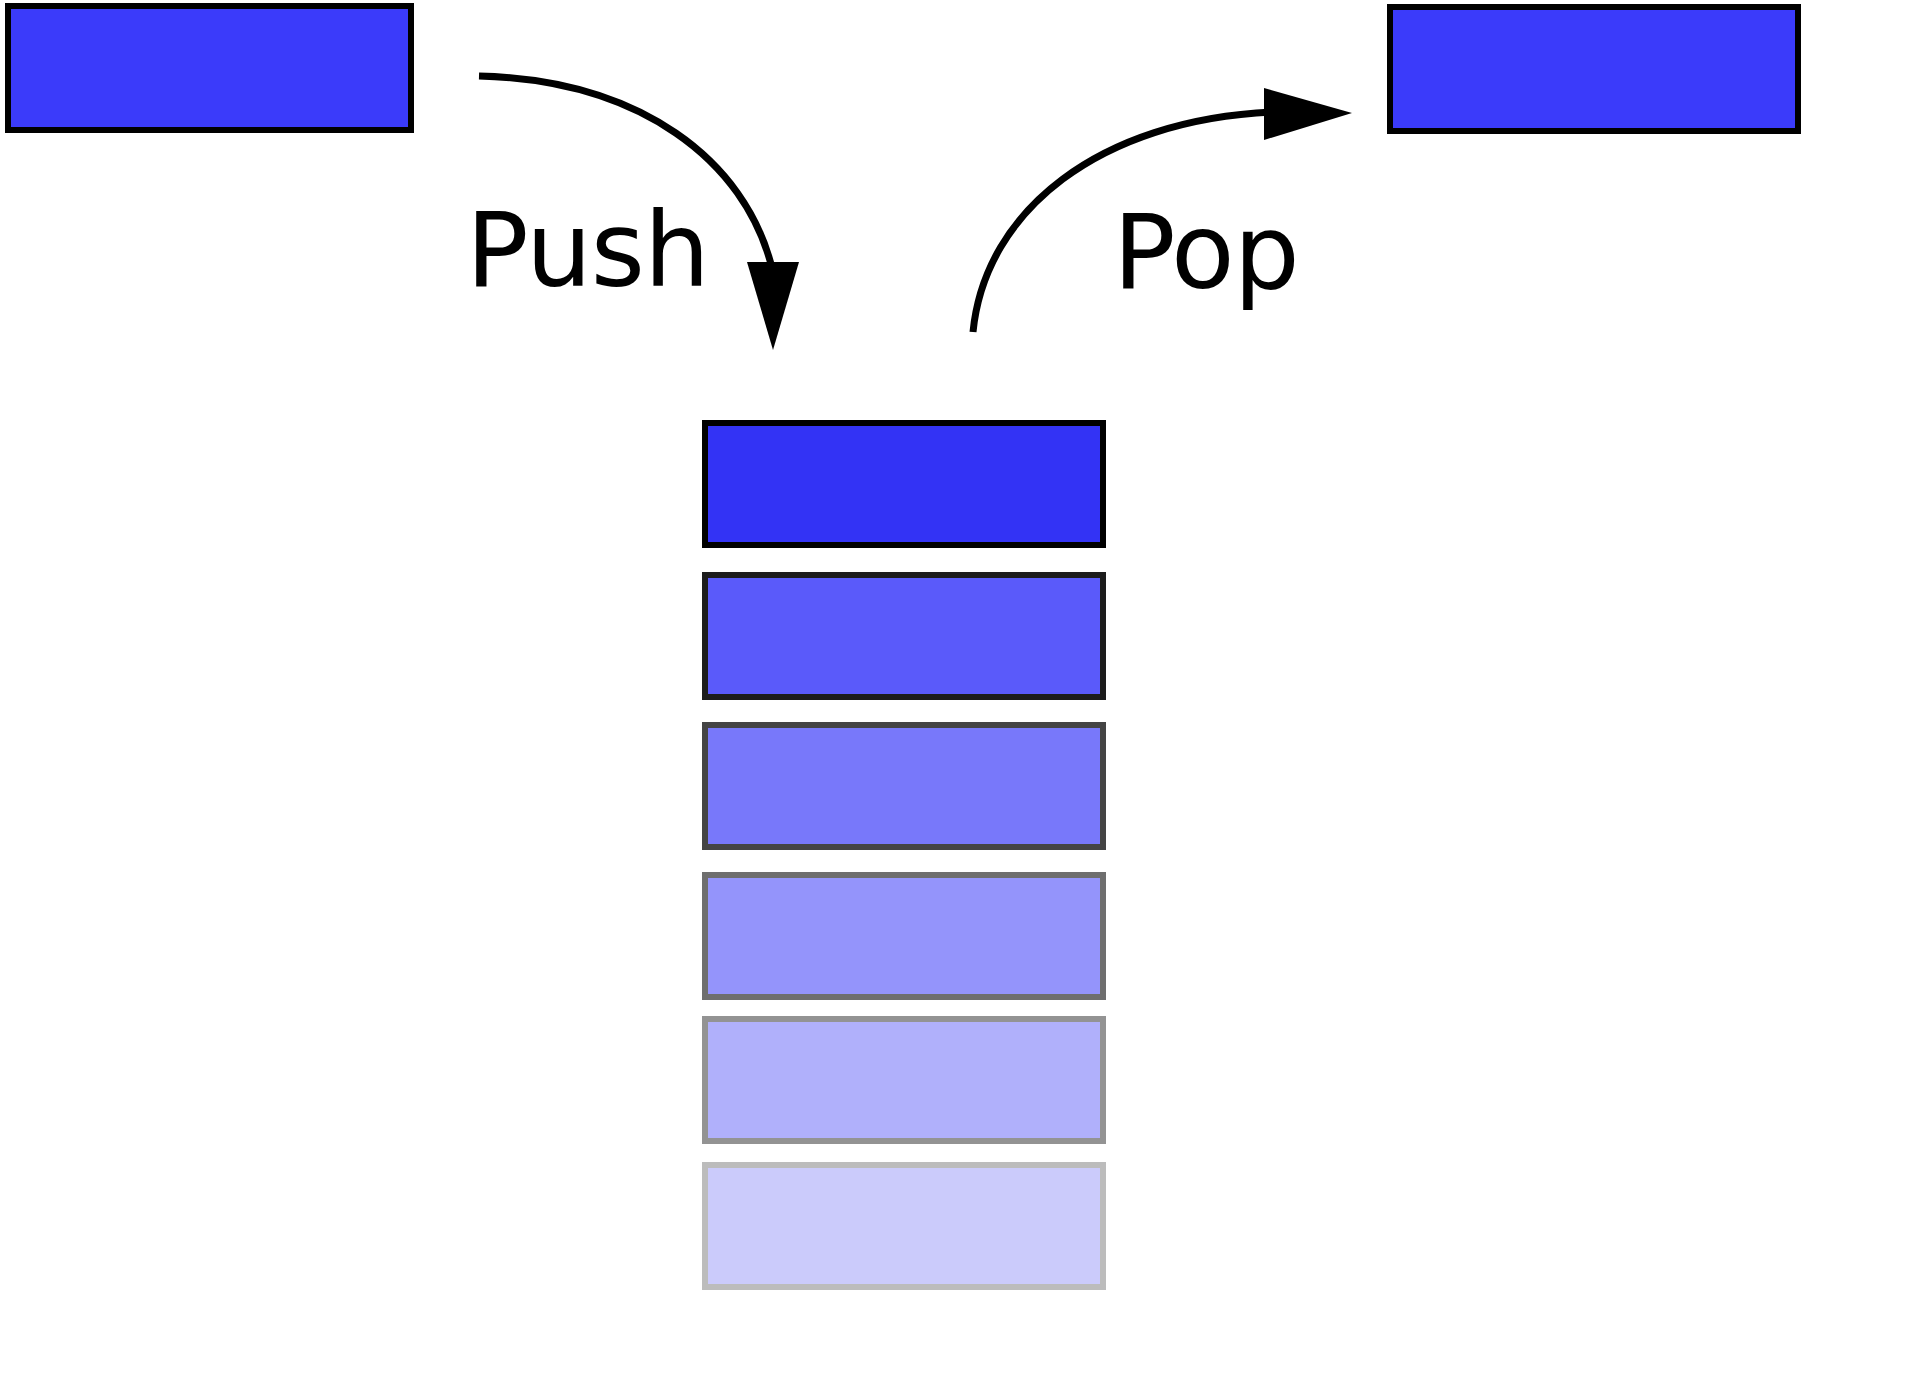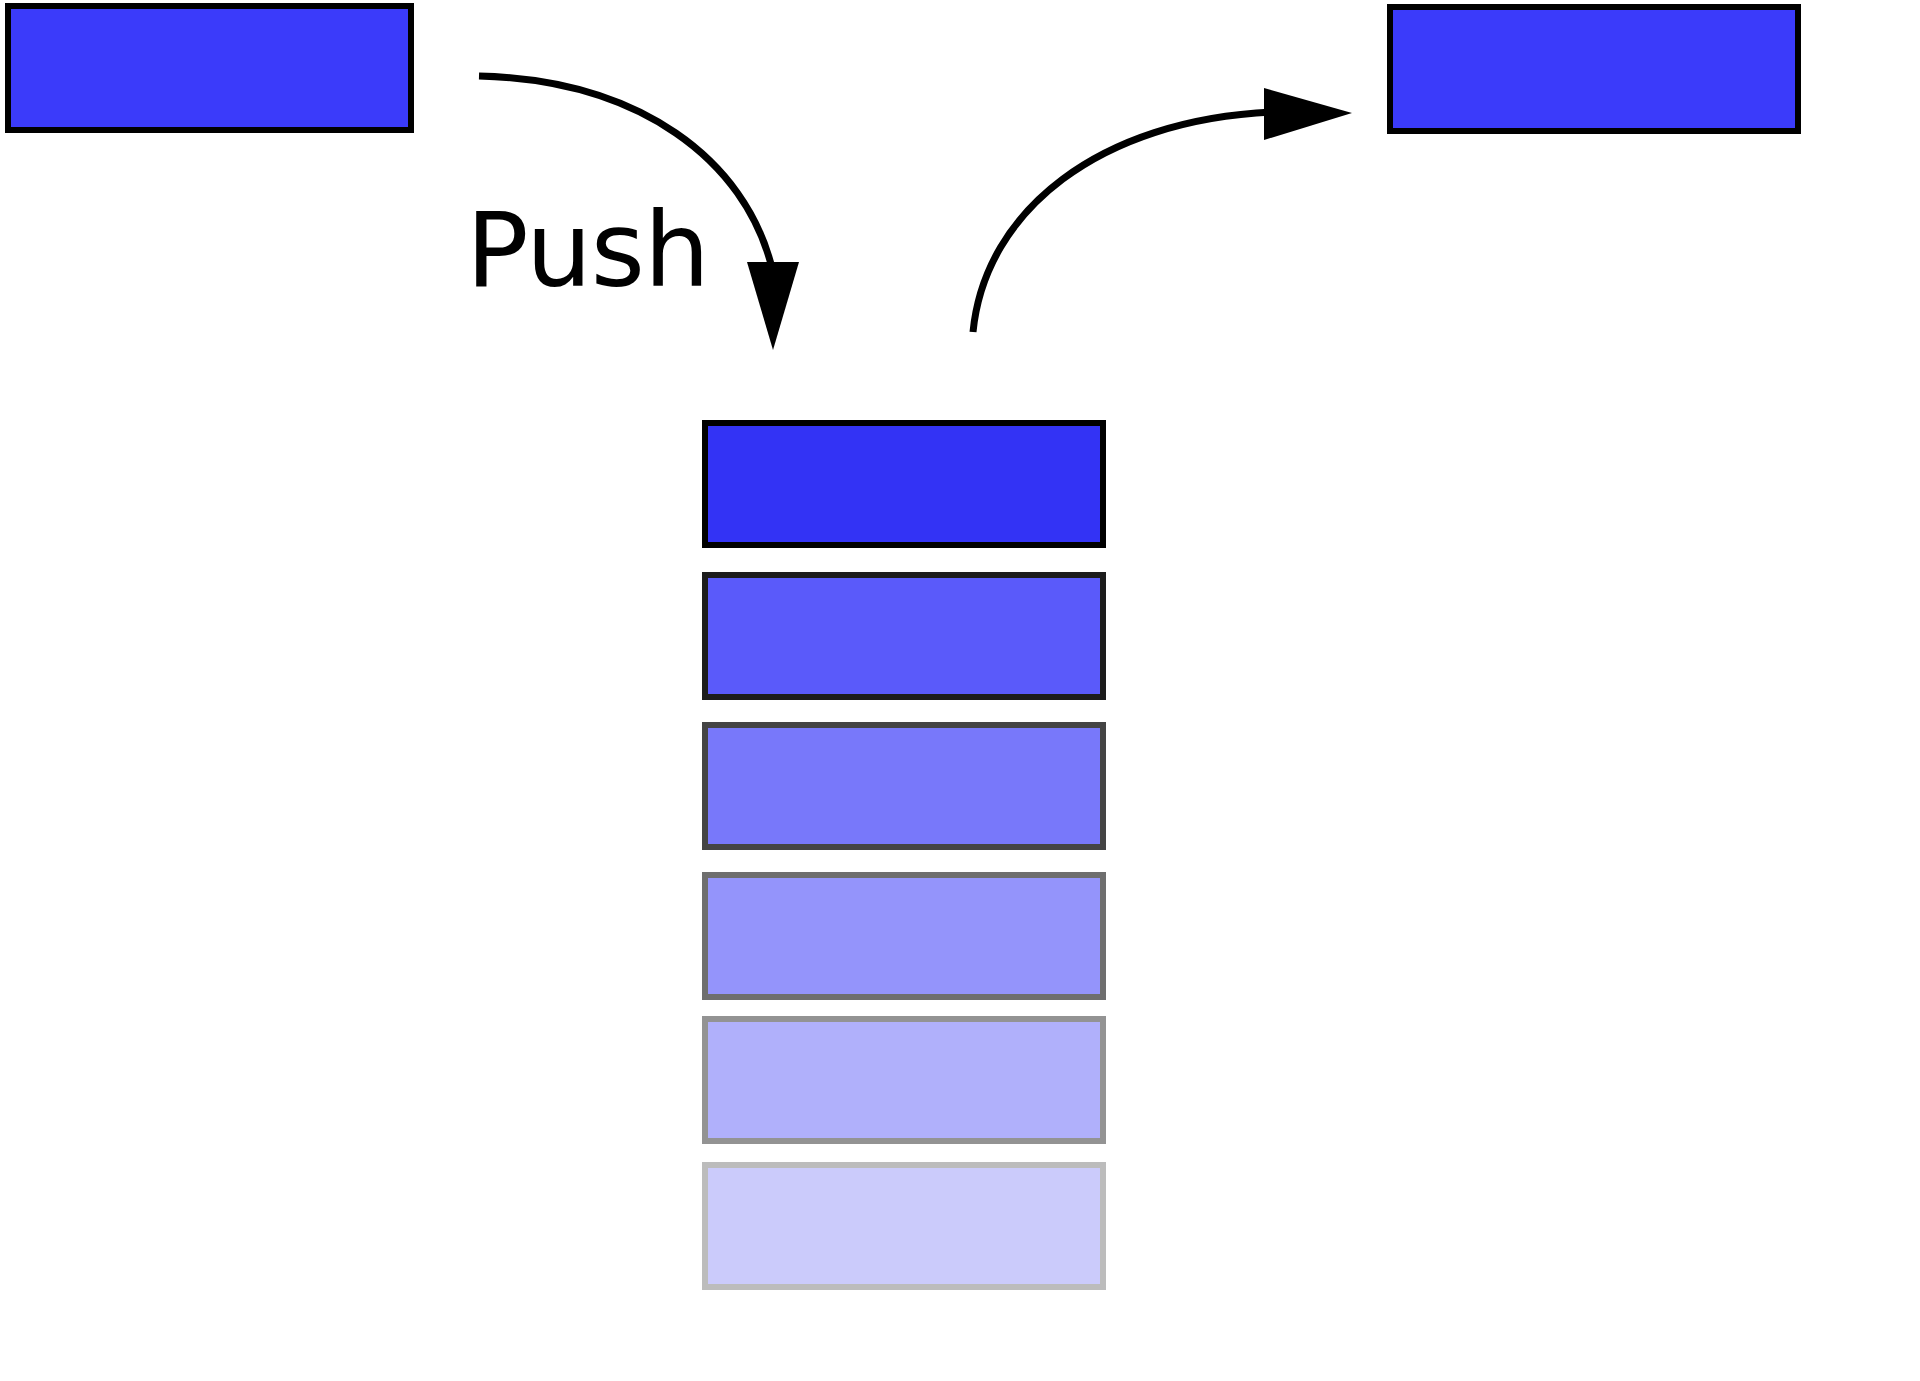--- a/index.html
+++ b/index.html
@@ -93,20 +93,21 @@
     </g>
 
     <g>
       <path d="M 973,332 C 985,210 1100,120 1272,112" fill="none" stroke="#000000" stroke-width="7" stroke-linecap="butt"></path>
       <polygon points="1264,88 1264,140 1352,113" fill="#000000"></polygon>
     </g>
   </svg>
 
   <div class="arrow-label" id="label-push" style="left: 466px; top: 198px; color: rgb(0, 0, 0);">Push</div>
 
+  <div class="arrow-label" id="label-pop" style="left: 1113px; top: 200px; color: rgb(0, 0, 0);">Pop</div>
 
   <div id="stack">
       <div class="stack-item" style="left: 702px; top: 420px; width: 404px; height: 128px; background: rgb(51, 51, 245); border: 6px solid rgb(0, 0, 0);"></div>
       <div class="stack-item" style="left: 702px; top: 572px; width: 404px; height: 128px; background: rgb(90, 90, 250); border: 6px solid rgb(28, 28, 28);"></div>
       <div class="stack-item" style="left: 702px; top: 722px; width: 404px; height: 128px; background: rgb(120, 120, 250); border: 6px solid rgb(68, 68, 68);"></div>
       <div class="stack-item" style="left: 702px; top: 872px; width: 404px; height: 128px; background: rgb(148, 148, 251); border: 6px solid rgb(110, 110, 110);"></div>
       <div class="stack-item" style="left: 702px; top: 1016px; width: 404px; height: 128px; background: rgb(176, 176, 251); border: 6px solid rgb(147, 147, 147);"></div>
       <div class="stack-item" style="left: 702px; top: 1162px; width: 404px; height: 128px; background: rgb(203, 203, 251); border: 6px solid rgb(188, 188, 188);"></div>
     </div>
 

